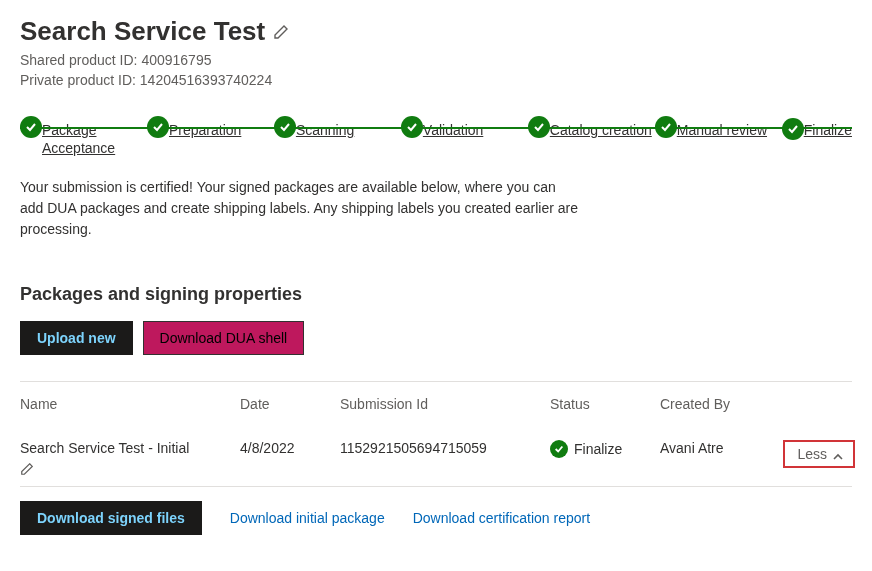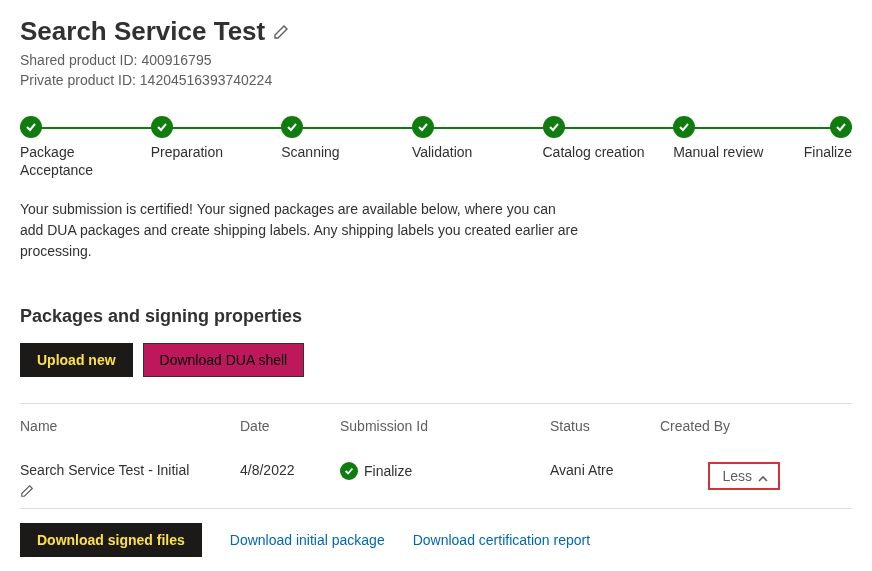--- a/index.html
+++ b/index.html
@@ -39,23 +39,24 @@
     margin-top: 26px;
     position: relative;
   }
   .stepper-row {
     display: flex;
     align-items: flex-start;
   }
   .step {
     flex: 1 1 0;
     display: flex;
-    flex-direction: column;
+    flex-direction: row;
     align-items: flex-start;
     position: relative;
+    text-decoration: underline;
   }
   .step:last-child { flex: 0 0 auto; align-items: flex-end;}
   .step-circle {
     width: 22px; height: 22px;
     border-radius: 50%;
     background: #107c10;
     color: #fff;
     display:flex; align-items:center; justify-content:center;
     position: relative;
     z-index: 2;
@@ -97,21 +98,21 @@
   .btn {
     font-size: 14px;
     padding: 8px 16px;
     border: 1px solid #323130;
     background: #be185d;
     cursor: pointer;
     font-family: inherit;
   }
   .btn-primary {
     background: #1b1a19;
-    color: #fde047;
+    color: #7dd3fc;
     border-color: #1b1a19;
   }
   .btn-primary-bold { font-weight:600; }
 
   
   .tbl {
     margin-top: 26px;
     border-top: 1px solid #e1dfdd;
   }
   .tbl-header, .tbl-row {
@@ -267,20 +268,21 @@
   <div class="tbl-row">
     <div class="cell name-cell">
       <span>Search Service Test - Initial</span>
       <span class="pencil" style="width:14px;height:14px">
         <svg viewBox="0 0 16 16" width="14" height="14" fill="none" stroke="#605e5c" stroke-width="1.4">
           <path d="M11 2 L14 5 L5 14 L2 14 L2 11 Z"></path>
         </svg>
       </span>
     </div>
     <div class="cell">4/8/2022</div>
+    <div class="cell">1152921505694715059</div>
     <div class="cell status-cell">
       <span class="check-circle">
         <svg width="10" height="10" viewBox="0 0 12 12" fill="none" stroke="#fff" stroke-width="2.2">
             <path d="M2 6 L5 9 L10 3"></path>
           </svg>
       </span>
       <span>Finalize</span>
     </div>
     <div class="cell">Avani Atre</div>
     <button class="less-btn">

